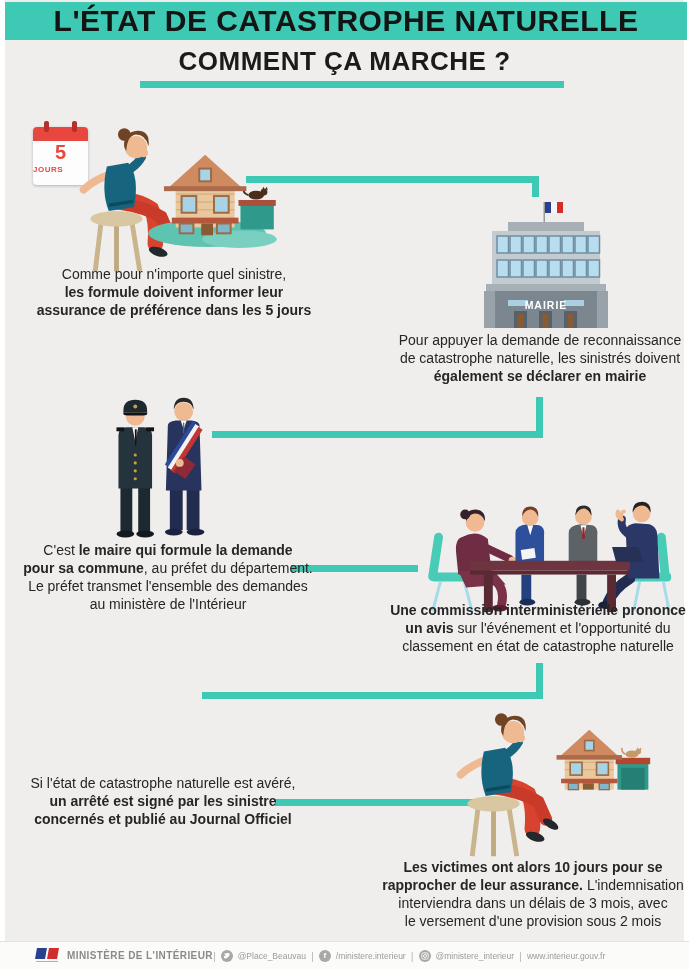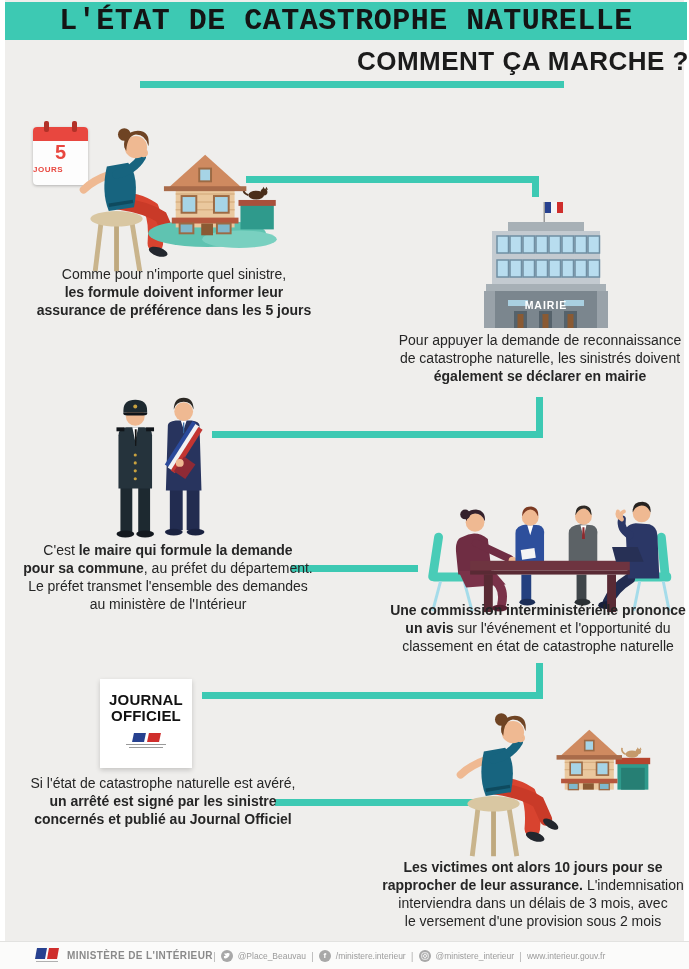--- a/index.html
+++ b/index.html
@@ -1,20 +1,20 @@
 <!DOCTYPE html>
 <html><head>
 <meta charset="utf-8">
 <style>
   html,body{margin:0;padding:0;}
   .page{position:relative;width:689px;height:969px;background:#ffffff;font-family:"Liberation Sans",sans-serif;overflow:hidden;}
   .canvas{position:absolute;left:5px;top:0;right:5px;bottom:28px;background:#efeeec;}
   .title-bar{position:absolute;left:5px;top:2px;right:2px;height:38px;background:#3dc9b3;display:flex;align-items:center;justify-content:center;}
-  .title-bar h1{margin:16px;font-size:30px;font-weight:bold;color:#141414;letter-spacing:.5px;white-space:nowrap;font-family:Liberation Mono, monospace;}
-  .subtitle{position:absolute;left:0;top:46px;width:100%;text-align:right;font-size:26px;font-weight:bold;color:#1b1b1b;letter-spacing:.5px;}
+  .title-bar h1{margin:16px;font-size:30px;font-weight:bold;color:#141414;letter-spacing:.5px;white-space:nowrap;}
+  .subtitle{position:absolute;left:0;top:46px;width:100%;text-align:center;font-size:26px;font-weight:bold;color:#1b1b1b;letter-spacing:.5px;}
   .subtitle-underline{position:absolute;left:140px;top:81px;width:424px;height:7px;background:#3dc9b3;}
   .conn{position:absolute;background:#3dc9b3;}
   .illus{position:absolute;}
   .txt{position:absolute;text-align:center;font-size:14px;line-height:18px;color:#262626;}
   .txt .line{white-space:nowrap;}
   .b{font-weight:bold;}
   
   .calendar{position:absolute;left:33px;top:121px;width:55px;height:64px;}
   .cal-body{position:absolute;left:0;top:6px;width:55px;height:58px;background:#fdfdfd;border-radius:4px;box-shadow:0 1px 3px rgba(0,0,0,.25);}
   .cal-header{position:absolute;left:0;top:6px;width:55px;height:14px;background:#e8473f;border-radius:4px 4px 0 0;}
@@ -281,34 +281,20 @@
     </g>
     <path d="M196,72 L222,72 L228,87 L200,87 Z" fill="#273055"></path>
   </svg>
 
   <div class="txt" style="left:388px;top:601px;width:300px">
     <div class="line b">Une commission interministérielle prononce</div>
     <div class="line"><span class="b">un avis</span><span> sur l'événement et l'opportunité du</span></div>
     <div class="line">classement en état de catastrophe naturelle</div>
   </div>
 
-  <div class="jo-card">
-    <div class="jo-title">
-      <div>JOURNAL</div>
-      <div>OFFICIEL</div>
-    </div>
-    <div class="jo-flag">
-        <div class="fb1"></div>
-        <div class="fb2"></div>
-      </div>
-    <div class="jo-lines">
-      <div style="width:40px"></div>
-        <div style="width:34px"></div>
-    </div>
-  </div>
 
   <div class="txt" style="left:10px;top:774px;width:306px">
     <div class="line">Si l'état de catastrophe naturelle est avéré,</div>
     <div class="line b">un arrêté est signé par les sinistre</div>
     <div class="line b">concernés et publié au Journal Officiel</div>
   </div>
 
   <svg class="illus" style="left:435px;top:705px" width="150" height="155" viewBox="0 0 150 160">
     <use href="#sym-woman"></use>
   </svg>

